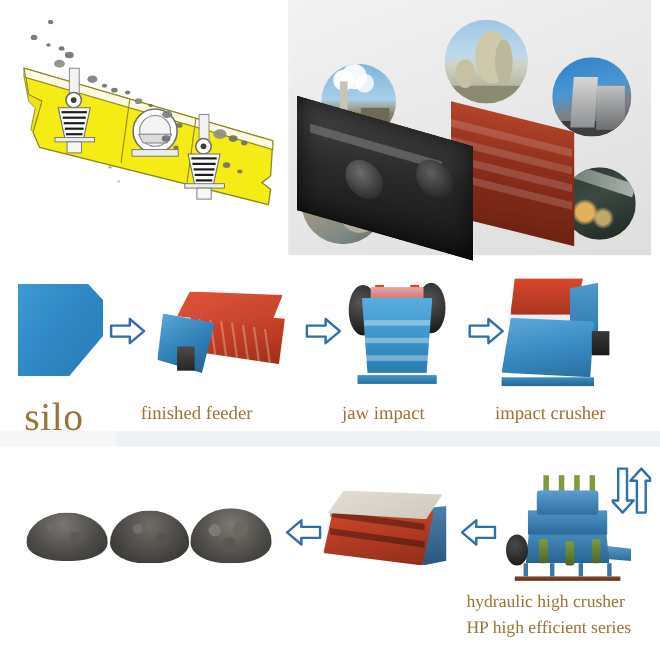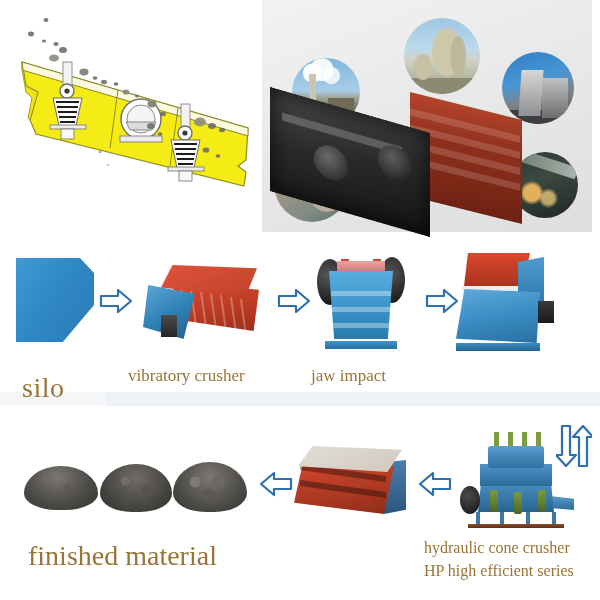--- a/index.html
+++ b/index.html
@@ -224,21 +224,21 @@
   .arrow-right svg,.arrow-left svg,.arrow-updown svg{display:block;}
   #arrow-silo-to-feeder{left:99px;top:287px;}
   #arrow-feeder-to-jaw{left:277px;top:287px;}
   #arrow-jaw-to-impact{left:425px;top:287px;}
   #arrow-screen-to-material{left:259px;top:470px;}
   #arrow-cone-to-screen{left:418px;top:470px;}
   #arrow-cone-updown{left:556px;top:424px;}
 
   
   .label{position:absolute;color:#9a7436;font-family:"Liberation Serif", serif;white-space:nowrap;}
-  #label-silo{left:22px;top:372px;font-size:28px;letter-spacing:.5px;}
+  #label-silo{left:22px;top:358px;font-size:36px;letter-spacing:.5px;}
   #label-vibratory-feeder{left:128px;top:366px;font-size:17px;}
   #label-jaw-crusher{left:311px;top:366px;font-size:17px;}
   #label-impact-crusher{left:450px;top:366px;font-size:17px;}
   #label-finished-material{left:28px;top:540px;font-size:28px;}
   #label-vibrating-screen{left:277px;top:540px;font-size:16px;}
   #label-cone-crusher-1{left:424px;top:539px;font-size:16px;}
   #label-cone-crusher-2{left:424px;top:562px;font-size:16px;}
 </style>
 </head>
 <body>
@@ -427,22 +427,23 @@
   <div class="abs" id="machine-impact-crusher">
     <div class="hopper"></div>
     <div class="hlip"></div>
     <div class="shellTop"></div>
     <div class="shell"></div>
     <div class="motor"></div>
     <div class="base"></div>
   </div>
 
   <div class="label" id="label-silo">silo</div>
-  <div class="label" id="label-vibratory-feeder">vibratory crusher</div>
+  <div class="label" id="label-vibratory-feeder">finished feeder</div>
   <div class="label" id="label-jaw-crusher">jaw impact</div>
+  <div class="label" id="label-impact-crusher">impact crusher</div>
 
   <div class="pile" id="pile-fine"></div>
   <div class="pile" id="pile-medium"></div>
   <div class="pile" id="pile-coarse"></div>
 
   <div class="abs arrow-left" id="arrow-screen-to-material">
     <svg width="34" height="28" viewBox="0 0 34 28">
       <path d="M32 9 H15 V3 L2 14 L15 25 V19 H32 Z" fill="#ffffff" stroke="#2f6fad" stroke-width="2.2" stroke-linejoin="round"></path>
     </svg>
   </div>
@@ -483,17 +484,16 @@
     <div class="rail"></div>
   </div>
 
   <div class="abs arrow-updown" id="arrow-cone-updown">
     <svg width="36" height="44" viewBox="0 0 36 44">
       <path d="M9 2 V31 H3 L13 42 L23 31 H17 V2 Z" transform="translate(-3,0)" fill="#ffffff" stroke="#2f6fad" stroke-width="2.2" stroke-linejoin="round"></path>
       <path d="M9 42 V13 H3 L13 2 L23 13 H17 V42 Z" transform="translate(14,0)" fill="#ffffff" stroke="#2f6fad" stroke-width="2.2" stroke-linejoin="round"></path>
     </svg>
   </div>
 
-  <div class="label" id="label-finished-material">finished material</div>
-  <div class="label" id="label-cone-crusher-1">hydraulic cone crusher</div>
+  <div class="label" id="label-cone-crusher-1">hydraulic high crusher</div>
   <div class="label" id="label-cone-crusher-2">HP high efficient series</div>
 
 </div>
 
 </body></html>

